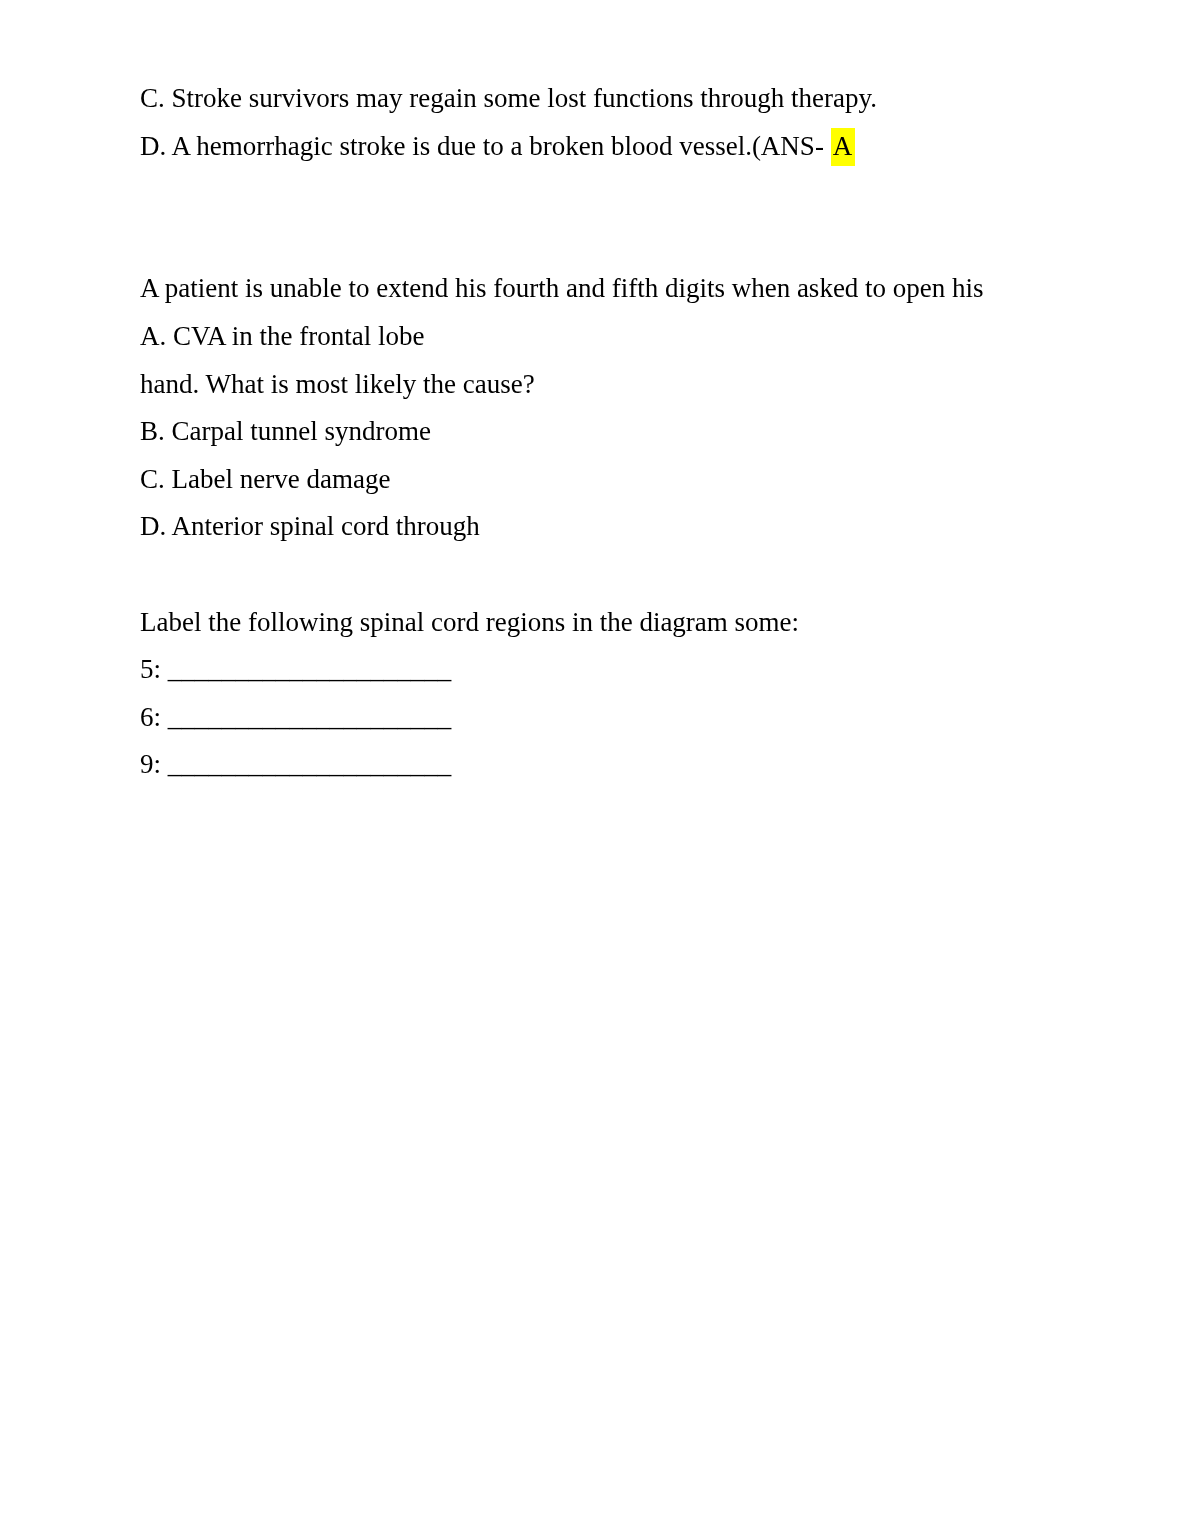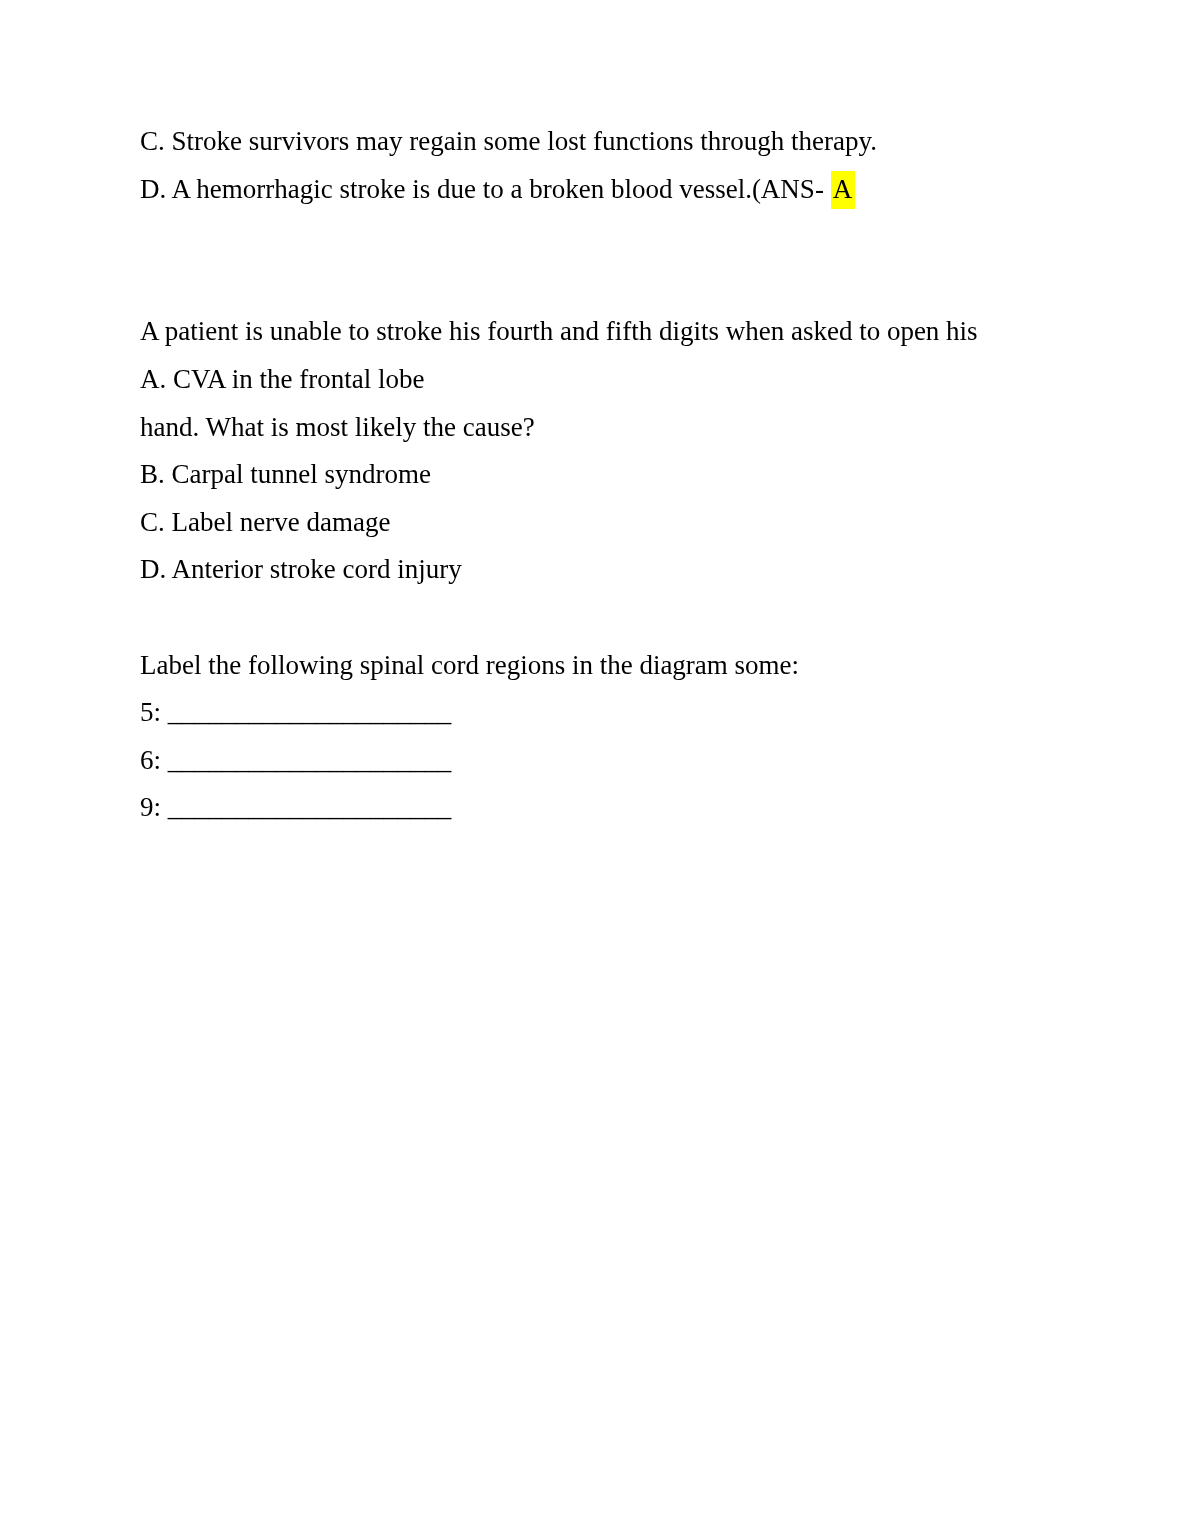--- a/index.html
+++ b/index.html
@@ -11,21 +11,21 @@
     position: relative;
     width: 1190px;
     height: 1540px;
     background: #ffffff;
     color: #000000;
     font-family: "Liberation Serif", "DejaVu Serif", serif;
     font-size: 27px;
     overflow: hidden;
   }
   .content {
-    padding: 118px 50px 0 140px;
+    padding: 75px 50px 0 140px;
   }
   .line {
     line-height: 47.6px;
     min-height: 47.6px;
     white-space: pre;
   }
   mark.ans {
     background: #ffff00;
     color: #000000;
     padding: 3px 3px 5px 2px;
@@ -37,31 +37,31 @@
 <div class="page">
   <div class="content">
 
     <div class="line"><span>C. Stroke survivors may regain some lost functions through therapy.</span></div>
 
     <div class="line"><span>D. A hemorrhagic stroke is due to a broken blood vessel.(ANS- </span><mark class="ans">A</mark></div>
 
     <div class="line"></div>
     <div class="line"></div>
 
-    <div class="line"><span>A patient is unable to stroke his fourth and fifth digits when asked to open his</span></div>
+    <div class="line"><span>A patient is unable to extend his fourth and fifth digits when asked to open his</span></div>
 
     <div class="line"><span>A. CVA in the frontal lobe</span></div>
 
     <div class="line"><span>hand. What is most likely the cause?</span></div>
 
     <div class="line"><span>B. Carpal tunnel syndrome</span></div>
 
     <div class="line"><span>C. Label nerve damage</span></div>
 
-    <div class="line"><span>D. Anterior stroke cord injury</span></div>
+    <div class="line"><span>D. Anterior spinal cord through</span></div>
 
 
     <div class="line"></div>
 
     <div class="line"><span>Label the following spinal cord regions in the diagram some:</span></div>
 
 
     <div class="line"><span>5: </span><span>_____________________</span></div>
 
     <div class="line"><span>6: </span><span>_____________________</span></div>

